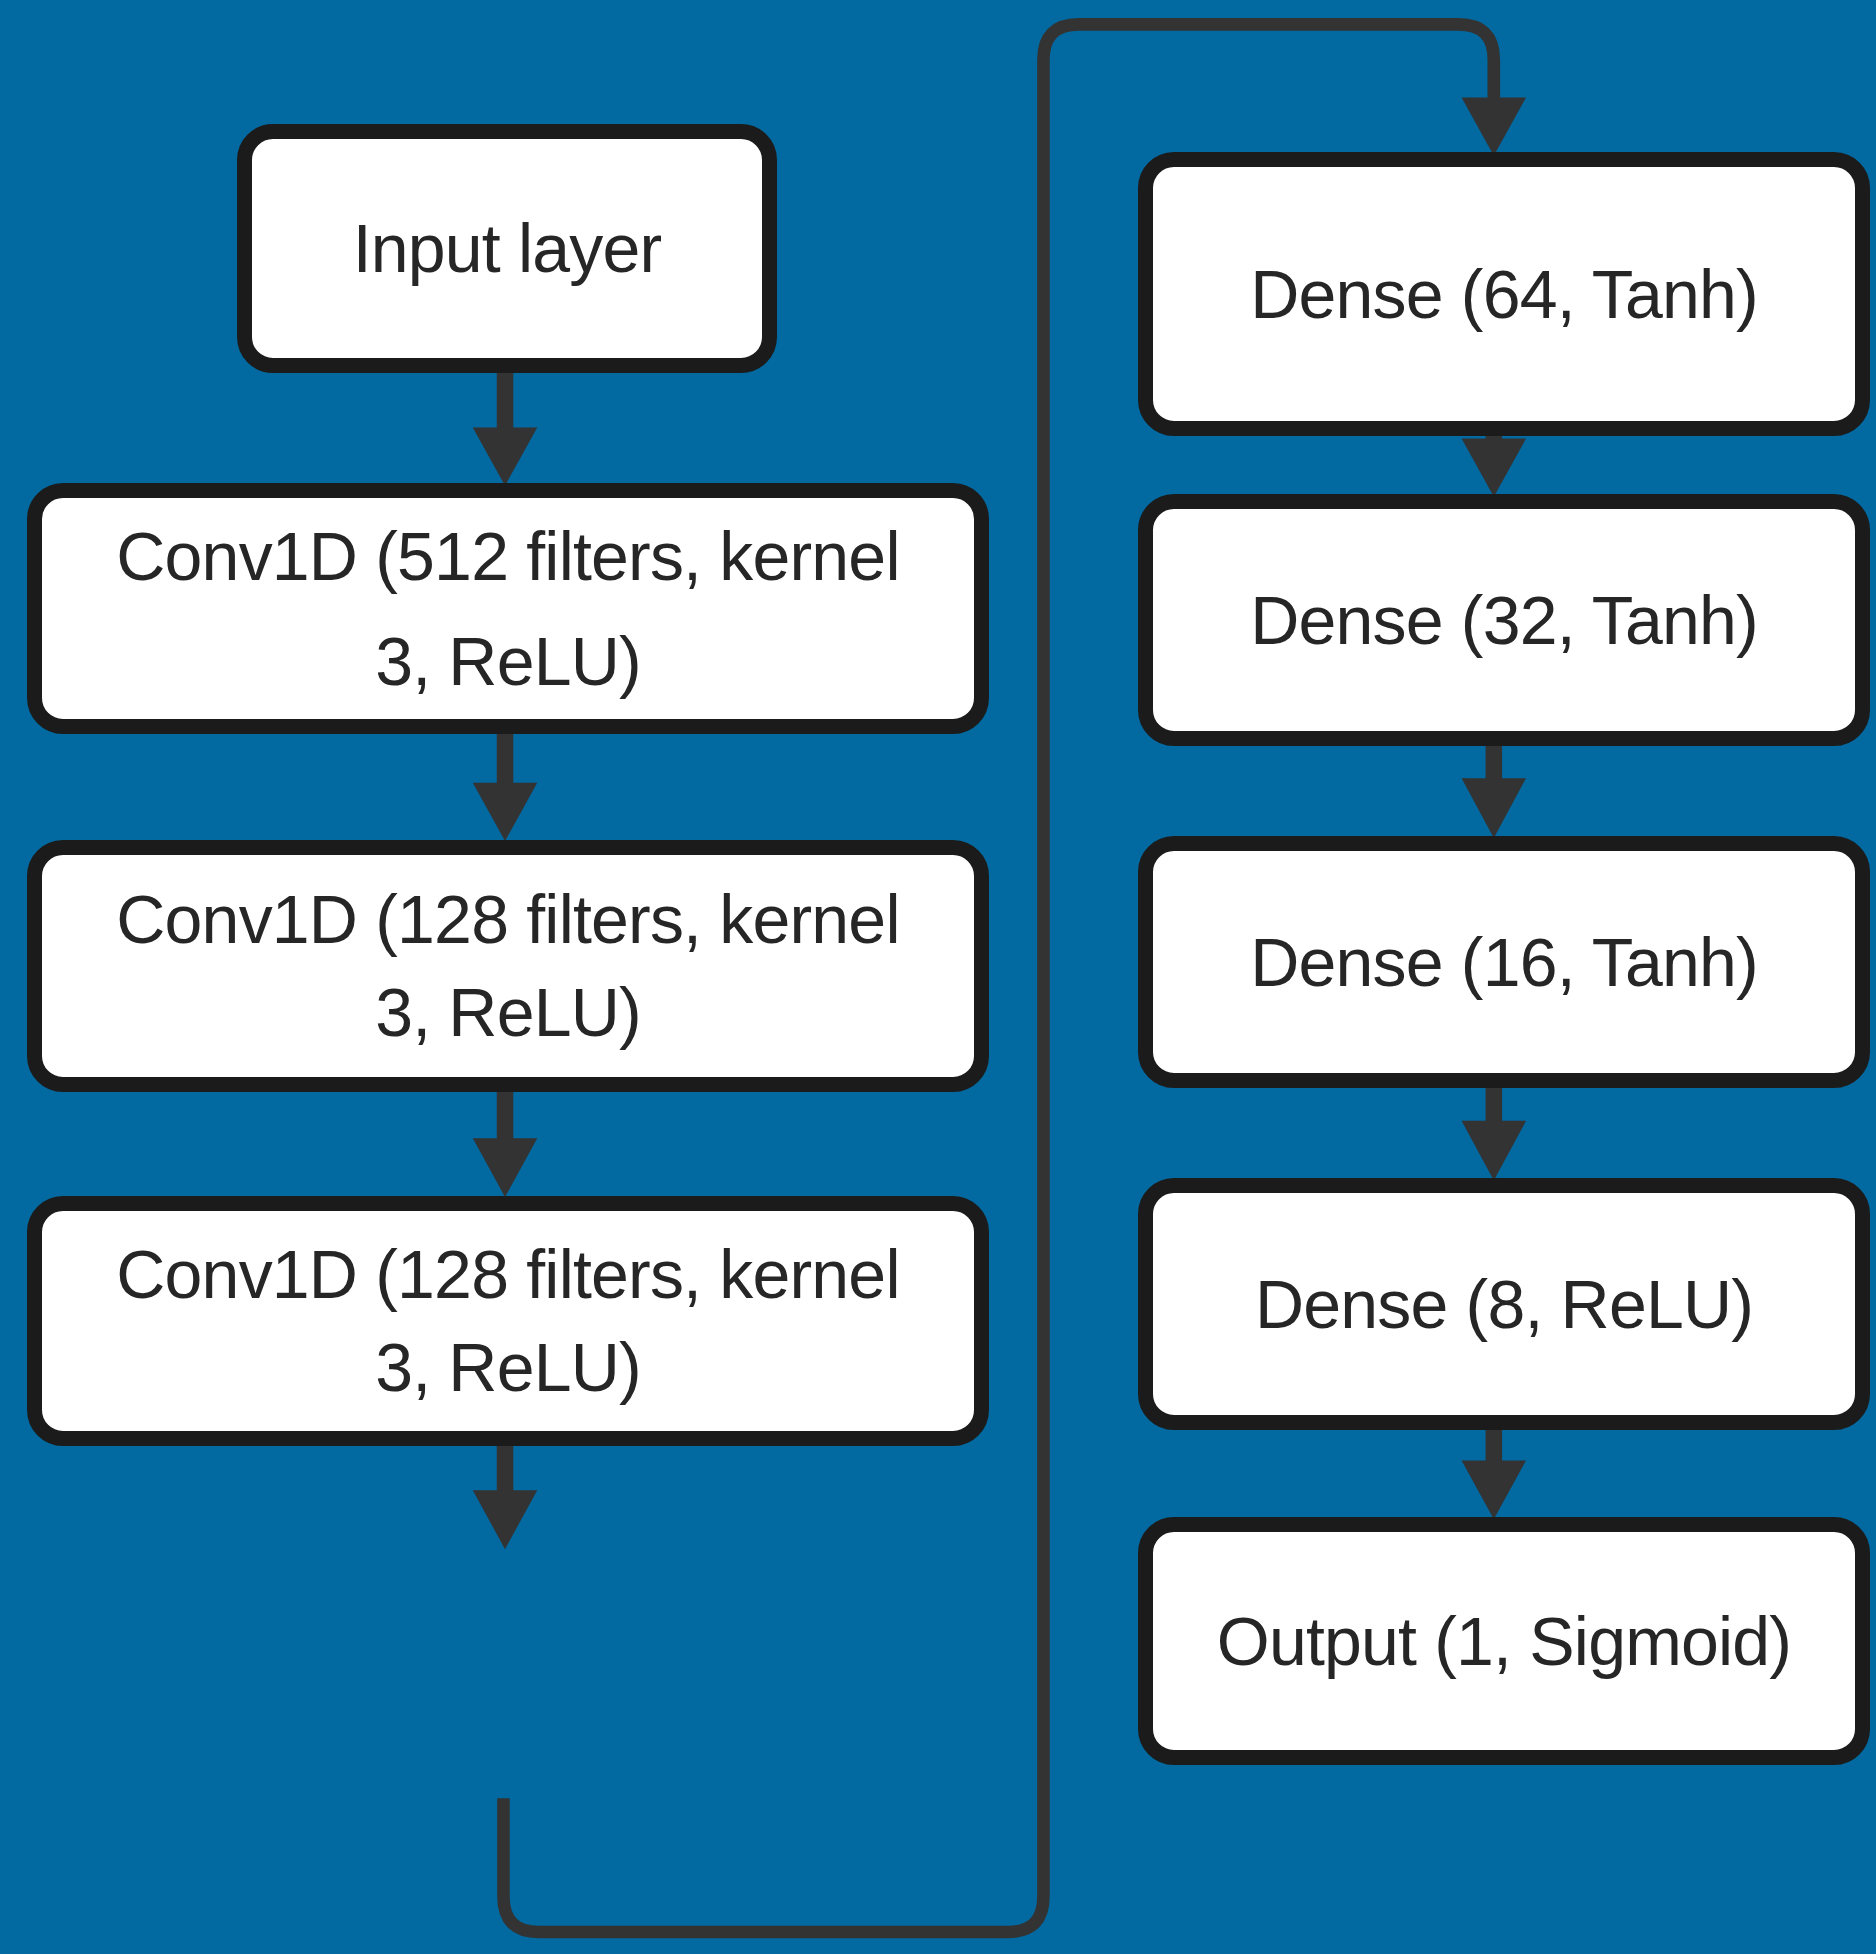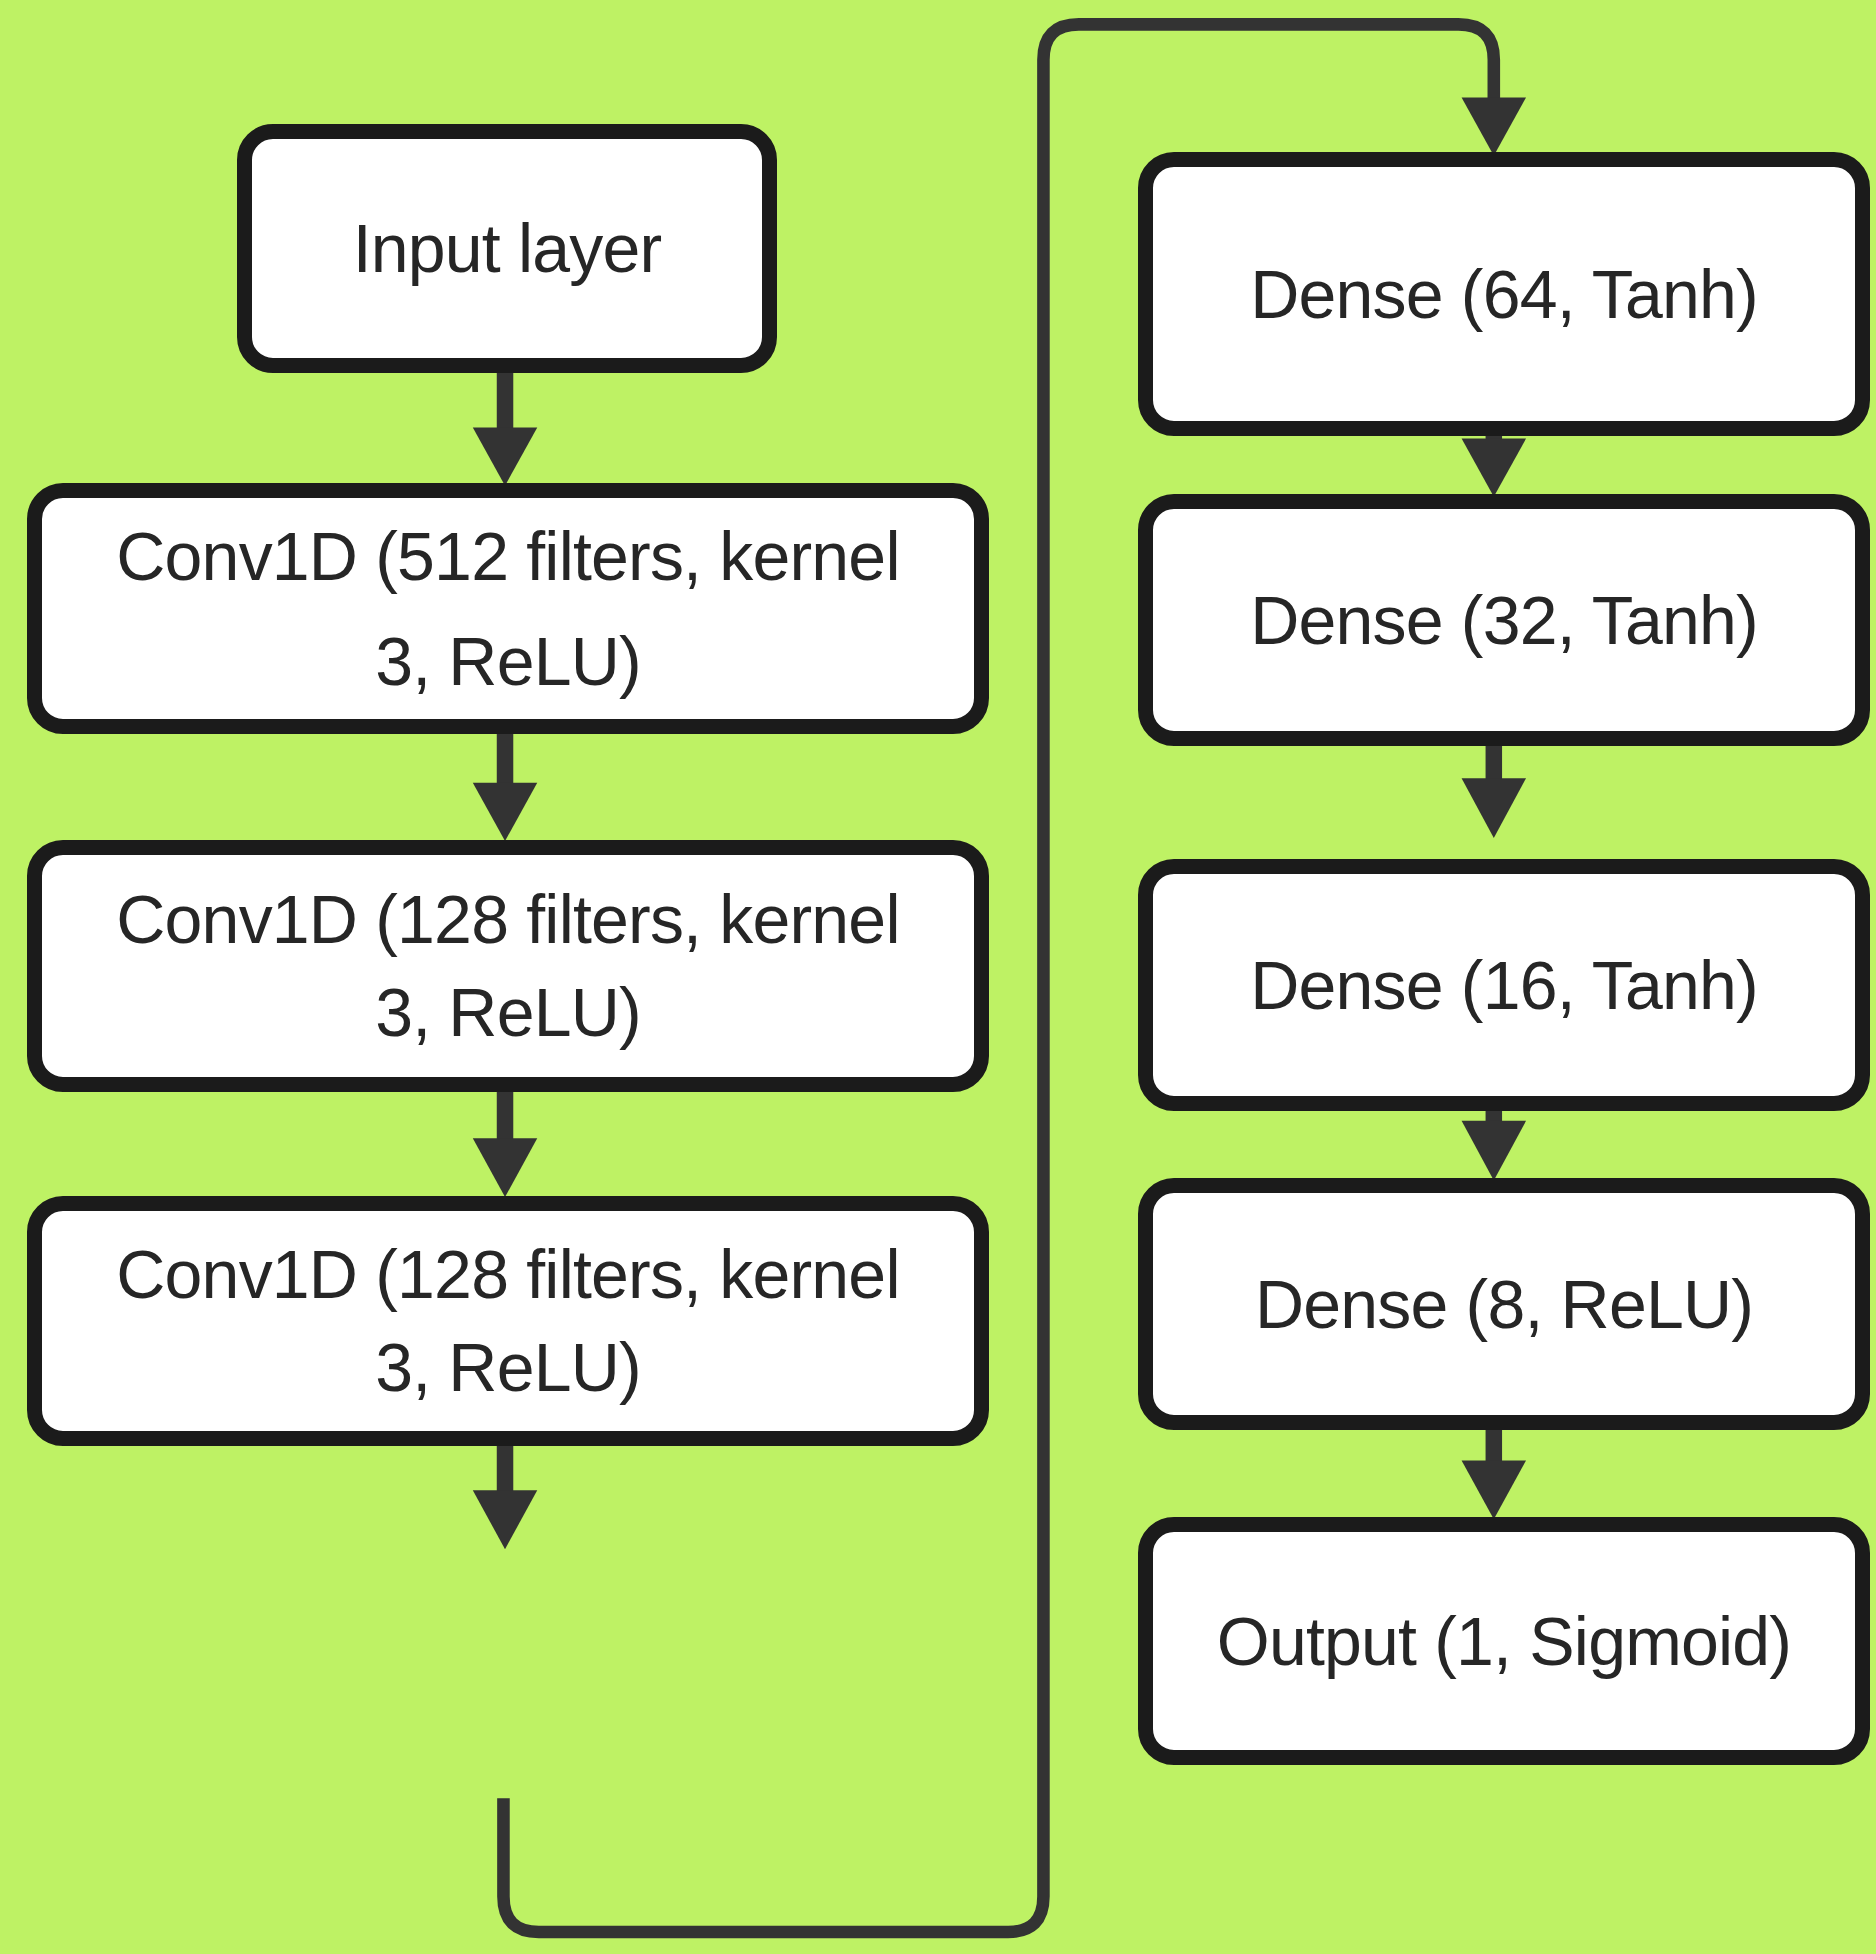--- a/index.html
+++ b/index.html
@@ -4,21 +4,21 @@
 <style>
   html, body {
     margin: 0;
     padding: 0;
     background: #ffffff;
   }
   .canvas {
     position: relative;
     width: 1877px;
     height: 1954px;
-    background: #bef264;
+    background: #0369a1;
     font-family: "Liberation Sans", "DejaVu Sans", sans-serif;
     overflow: hidden;
   }
   .connector-layer {
     position: absolute;
     left: 0;
     top: 0;
     width: 1877px;
     height: 1954px;
   }
@@ -41,21 +41,21 @@
   .line { white-space: nowrap; }
 
   
   #n-input   { left: 237px;  top: 124px;  width: 540px;  height: 249px; }
   #n-conv1   { left: 27px;   top: 483px;  width: 962px; height: 251px; gap: 12px; }
   #n-conv2   { left: 27px;   top: 840px; width: 962px; height: 252px; }
   #n-conv3   { left: 27px;   top: 1196px; width: 962px; height: 250px; }
   #n-flatten { left: 265px;  top: 1548px; width: 485px;  height: 252px; }
   #n-dense64 { left: 1138px; top: 152px;  width: 732px;  height: 284px; }
   #n-dense32 { left: 1138px; top: 494px;  width: 732px;  height: 252px; }
-  #n-dense16 { left: 1138px; top: 836px; width: 732px;  height: 252px; margin-top: 23px; }
+  #n-dense16 { left: 1138px; top: 836px; width: 732px;  height: 252px; }
   #n-dense8  { left: 1138px; top: 1178px; width: 732px;  height: 252px; }
   #n-output  { left: 1138px; top: 1517px; width: 732px;  height: 248px; }
 </style>
 </head>
 <body>
 
 <div class="canvas">
 
   <svg class="connector-layer" viewBox="0 0 2387 2486" xmlns="http://www.w3.org/2000/svg">
     <g stroke="#333333" fill="#333333">

